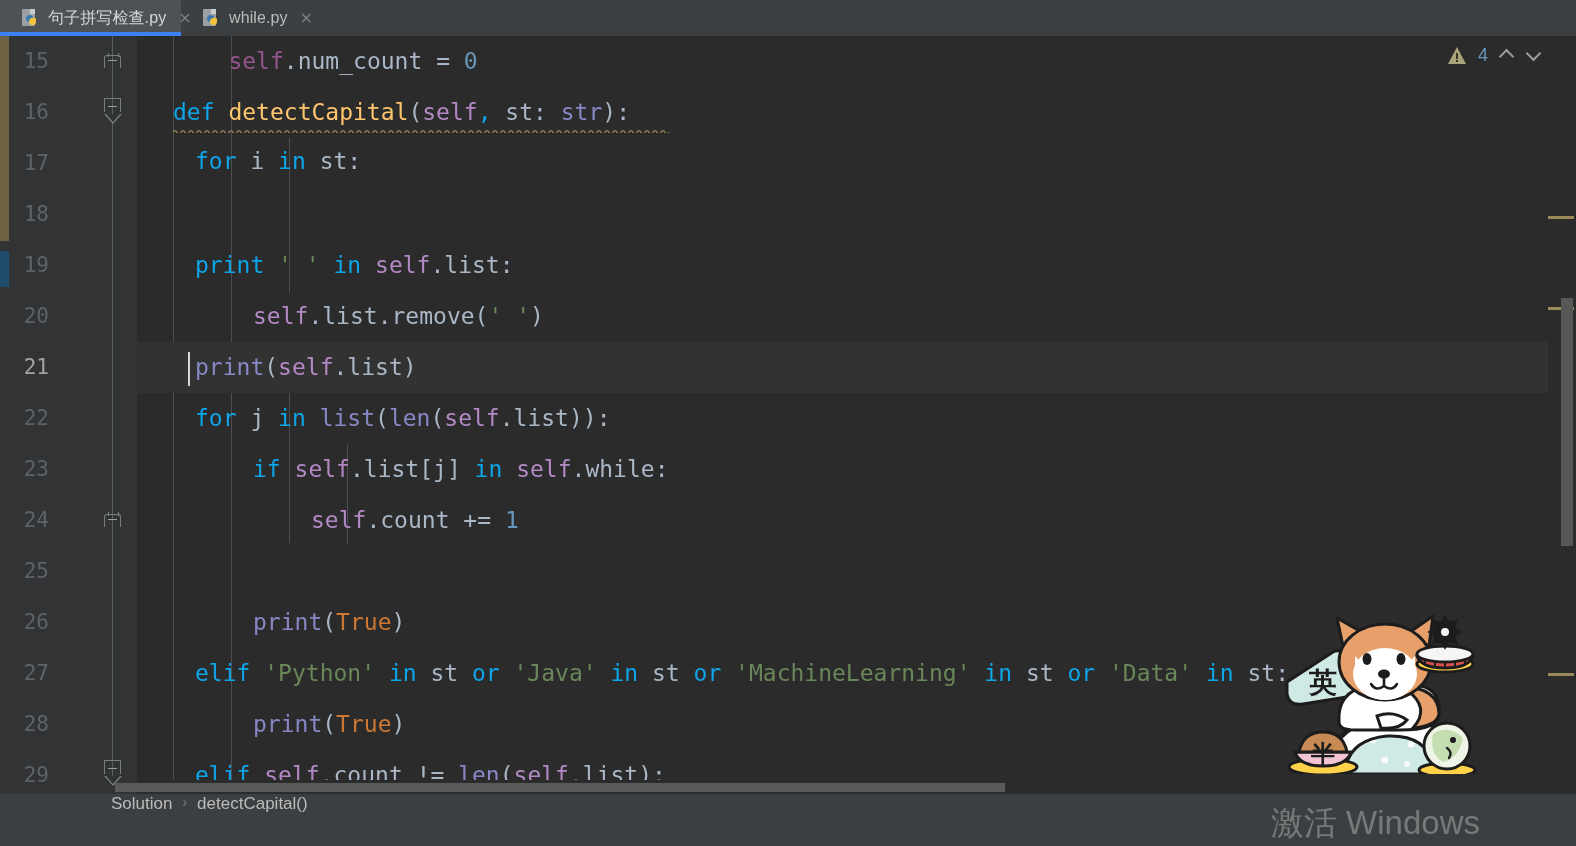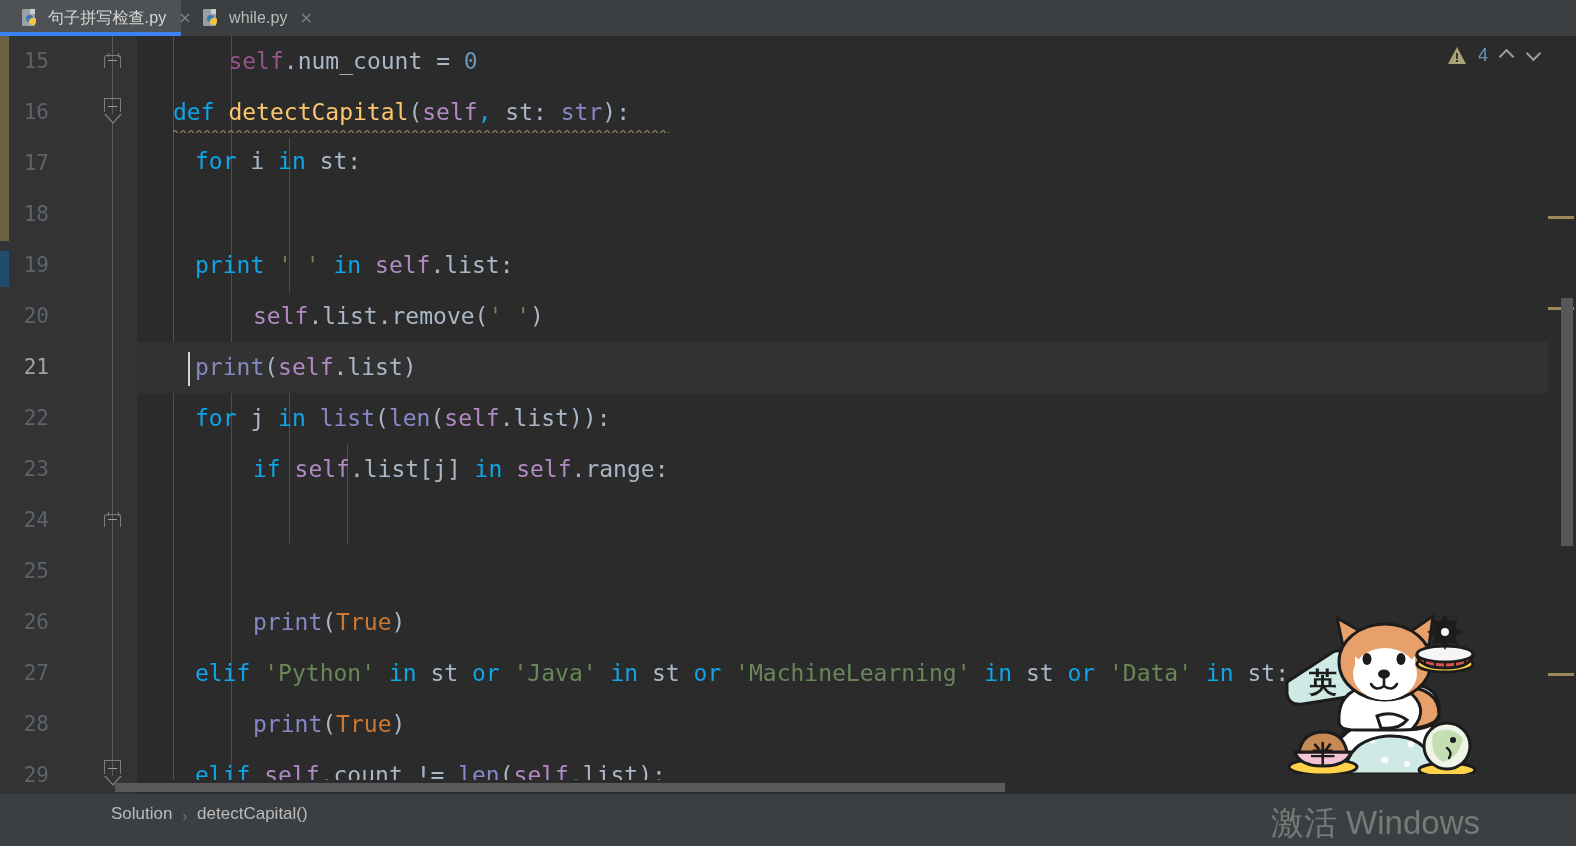--- a/index.html
+++ b/index.html
@@ -201,21 +201,21 @@
     position: absolute; left: 137px; bottom: 0; width: 1402px; height: 14px;
     background: #2b2b2b;
   }
   .hthumb {
     position: absolute; top: 3px; height: 9px; background: #5a5a5a;
   }
 
   
   .breadcrumb {
     position: absolute; left: 0; bottom: 22px; width: 1576px; height: 30px;
-    background: #3c3f41; display: flex; align-items: flex-end;
+    background: #3c3f41; display: flex; align-items: flex-start;
     padding-left: 111px; gap: 10px;
   }
   .bc-item { font-size: 17px; color: #bbbbbb; }
   .bc-sep  { font-size: 14px; color: #7a7d7e; }
 
   
   .bottomstrip {
     position: absolute; left: 0; bottom: 0; width: 1576px; height: 22px;
     background: #3c3f41;
   }
@@ -346,23 +346,26 @@
       <div class="crow highlight" style="top:306px">
         <div class="caret" style="left:51px;top:10px;height:34px"></div>
         <div class="txt" style="left:58px"><span class="builtin">print</span><span class="punct">(</span><span class="selfm">self</span><span class="punct">.</span><span class="def">list</span><span class="punct">)</span></div>
       </div>
 
       <div class="crow" style="top:357px">
         <div class="txt" style="left:58px"><span class="kw">for </span><span class="def">j </span><span class="kw">in </span><span class="builtin">list</span><span class="punct">(</span><span class="builtin">len</span><span class="punct">(</span><span class="selfm">self</span><span class="punct">.</span><span class="def">list</span><span class="punct">)):</span></div>
       </div>
 
       <div class="crow" style="top:408px">
-        <div class="txt" style="left:116px"><span class="kw">if </span><span class="selfm">self</span><span class="punct">.</span><span class="def">list</span><span class="punct">[</span><span class="def">j</span><span class="punct">] </span><span class="kw">in </span><span class="selfm">self</span><span class="punct">.</span><span class="def">range</span><span class="punct">:</span></div>
-      </div>
-
+        <div class="txt" style="left:116px"><span class="kw">if </span><span class="selfm">self</span><span class="punct">.</span><span class="def">list</span><span class="punct">[</span><span class="def">j</span><span class="punct">] </span><span class="kw">in </span><span class="selfm">self</span><span class="punct">.</span><span class="def">while</span><span class="punct">:</span></div>
+      </div>
+
+      <div class="crow" style="top:459px">
+        <div class="txt" style="left:174px"><span class="selfm">self</span><span class="punct">.</span><span class="def">count </span><span class="punct">+= </span><span class="num">1</span></div>
+      </div>
 
 
       <div class="crow" style="top:561px">
         <div class="txt" style="left:116px"><span class="builtin">print</span><span class="punct">(</span><span class="bool">True</span><span class="punct">)</span></div>
       </div>
 
       <div class="crow" style="top:612px">
         <div class="txt" style="left:58px"><span class="kw">elif </span><span class="str">'Python' </span><span class="kw">in </span><span class="def">st </span><span class="kw">or </span><span class="str">'Java' </span><span class="kw">in </span><span class="def">st </span><span class="kw">or </span><span class="str">'MachineLearning' </span><span class="kw">in </span><span class="def">st </span><span class="kw">or </span><span class="str">'Data' </span><span class="kw">in </span><span class="def">st</span><span class="punct">:</span></div>
       </div>
 

